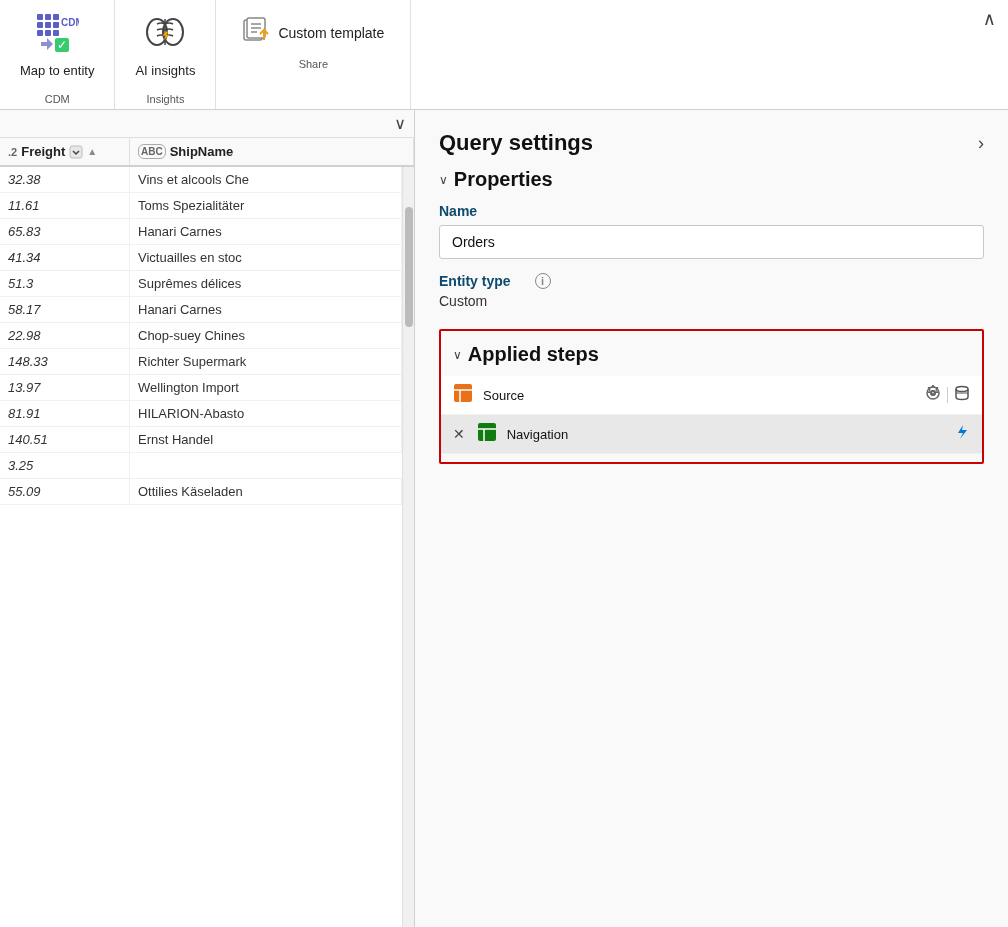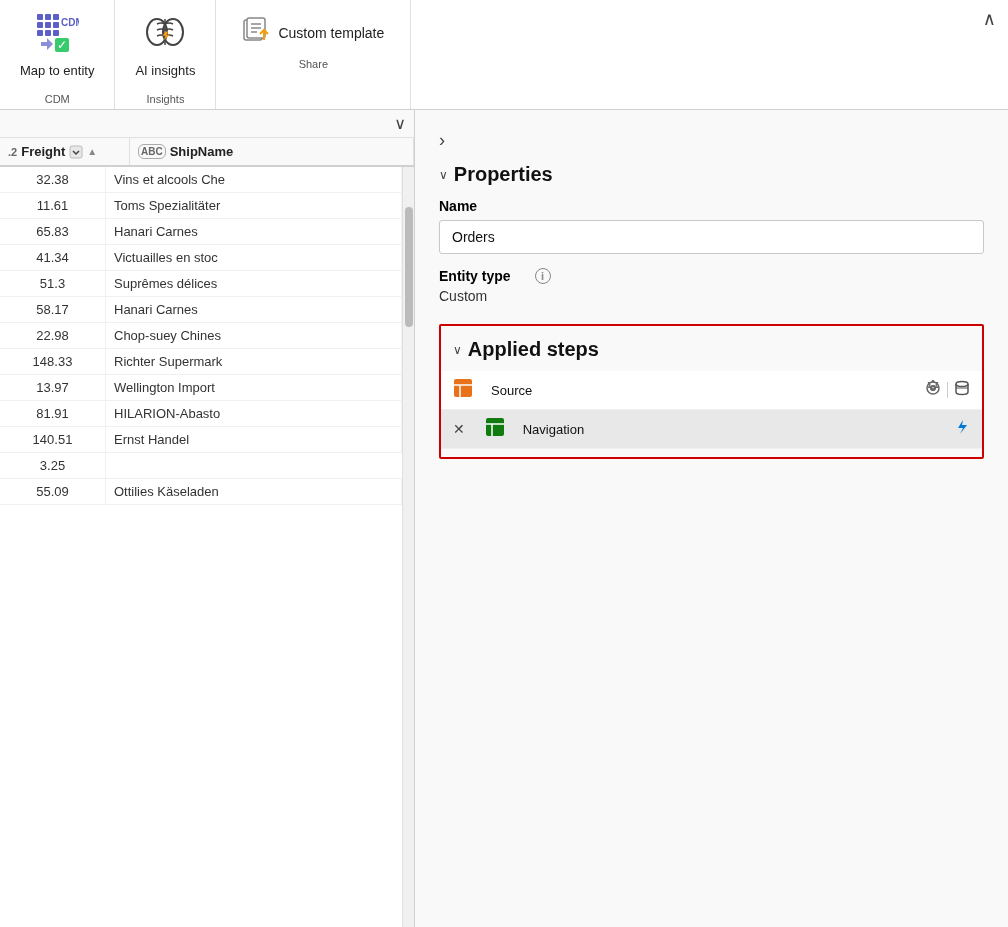--- a/index.html
+++ b/index.html
@@ -187,23 +187,24 @@
     .td {
       padding: 5px 8px;
       font-size: 13px;
       color: #333;
       border-right: 1px solid #f0f0f0;
       overflow: hidden;
       text-overflow: ellipsis;
       white-space: nowrap;
     }
     .td-num {
-      width: 106px;
+      width: 130px;
       flex-shrink: 0;
-      text-align: center;
+      text-align: left;
+      font-style: italic;
     }
     .td-str {
       flex: 1;
     }
 
     
     .scrollbar-track {
       width: 12px;
       background: #f0f0f0;
       border-left: 1px solid #e0e0e0;
@@ -269,21 +270,21 @@
     }
 
     
     .properties-section {
       margin-bottom: 20px;
     }
 
     .field-label {
       font-size: 14px;
       font-weight: 600;
-      color: #000000;
+      color: #0c4a6e;
       margin-bottom: 6px;
       display: block;
     }
     .field-input {
       width: 100%;
       padding: 8px 12px;
       border: 1px solid #c8c8c8;
       border-radius: 3px;
       font-size: 14px;
       color: #111;
@@ -325,21 +326,21 @@
       display: flex;
       align-items: center;
       gap: 6px;
       padding: 0 12px 10px 12px;
     }
 
     .step-row {
       display: flex;
       align-items: center;
       padding: 7px 12px;
-      gap: 18px;
+      gap: 10px;
       background: #fff;
       border-bottom: 1px solid #f0f0f0;
       cursor: pointer;
     }
     .step-row-selected {
       background: #e8e8e8;
     }
     .step-name {
       flex: 1;
       font-size: 13px;
@@ -544,20 +545,21 @@
         </div>
         <div class="scrollbar-track">
           <div class="scrollbar-thumb"></div>
         </div>
       </div>
     </div>
   </div>
 
   <div class="right-panel">
     <div class="query-settings-header">
+      <span class="query-settings-title">Query settings</span>
       <span class="qs-chevron-right">›</span>
     </div>
 
     <div class="qs-body">
 
       <div class="properties-section">
         <div class="section-header">
           <span class="section-chevron">∨</span>
           <span class="section-title">Properties</span>
         </div>

